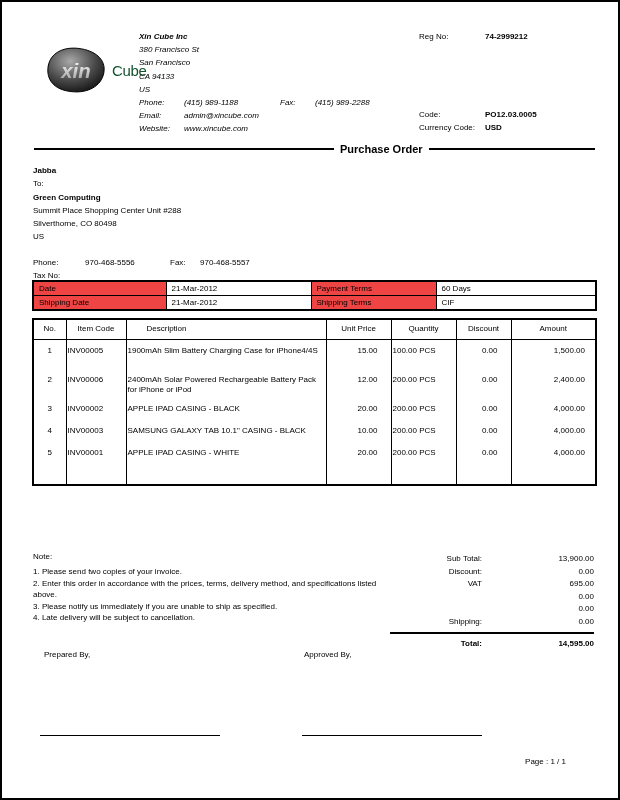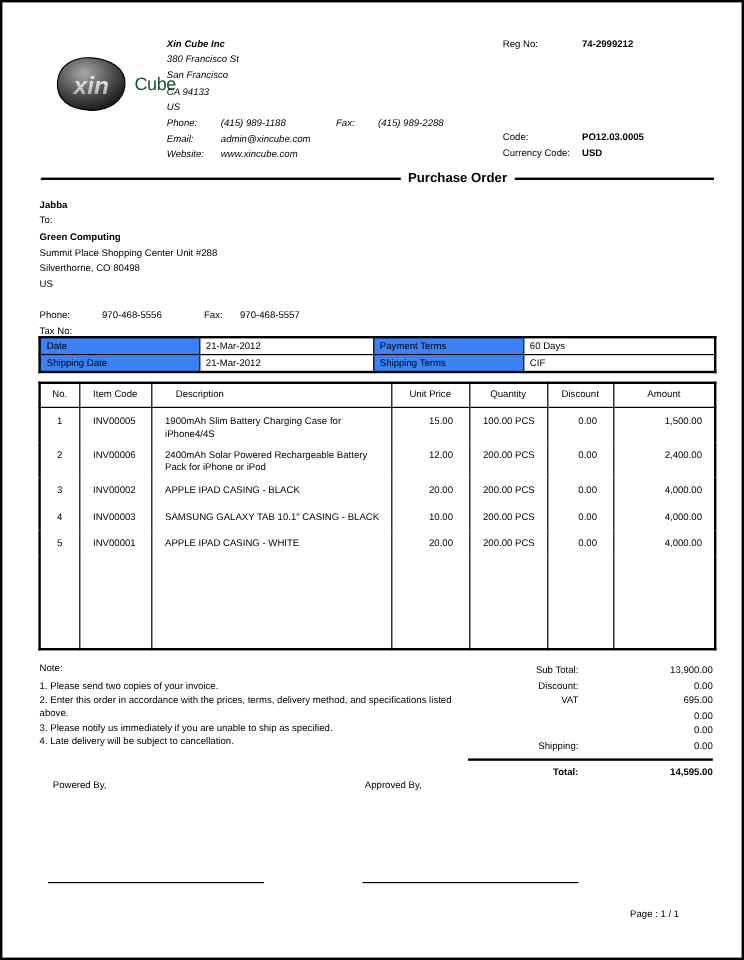--- a/index.html
+++ b/index.html
@@ -27,29 +27,29 @@
   
   .recipient{left:31px;top:162px;}
   .recipient .ln{line-height:13.3px;height:13.3px;white-space:nowrap;}
   .rphone{margin-top:12px;}
   .lbl52{display:inline-block;width:52px;}
   .w85{display:inline-block;width:85px;}
   .lbl30{display:inline-block;width:30px;}
   
   .otable{border-collapse:collapse;border:2px solid #000;width:563px;table-layout:fixed;font-size:8px;}
   .otable td{border:1px solid #000;height:13px;padding:0 0 0 5px;vertical-align:middle;}
-  .otable td.g{background:#3b82f6;}
-  
-  .itable{border-collapse:collapse;border:2px solid #000;width:563px;height:224px;table-layout:fixed;font-size:8px;}
+  .otable td.g{background:#ef4444;}
+  
+  .itable{border-collapse:collapse;border:2px solid #000;width:563px;height:168px;table-layout:fixed;font-size:8px;}
   .itable td{border-left:1px solid #000;border-right:1px solid #000;vertical-align:top;padding:0;line-height:10.5px;}
   .itable tr.ihead td{border-bottom:1px solid #000;text-align:center;vertical-align:middle;height:19px;padding:0;}
   .itable tr.ihead td.hl{text-align:left;padding-left:20px;}
   .itable td.pt{padding-top:6px;}
   .itable td.c{text-align:center;}
-  .itable td.l{padding-left:11px;}
+  .itable td.l{padding-left:1px;}
   .itable td.r13{text-align:right;padding-right:13px;}
   .itable td.r10{text-align:right;padding-right:10px;}
   
   .notes{left:31px;top:549px;width:352px;}
   .notes .nln{line-height:11.4px;}
   .notes .nlabel{margin-bottom:4px;}
   
   .totals{left:388px;top:551px;width:204px;}
   .trow{display:flex;height:12.6px;line-height:12.6px;}
   .tlab{width:92px;text-align:right;}
@@ -268,20 +268,20 @@
         <span class="tlab">Shipping:</span>
         <span class="tval">0.00</span>
       </div>
     <div class="tsep"></div>
     <div class="trowtotal">
         <span class="tlab">Total:</span>
         <span class="tval">14,595.00</span>
       </div>
   </div>
 
-  <div class="abs sig" style="left:42px;top:648px">Powered By,</div>
+  <div class="abs sig" style="left:42px;top:648px">Prepared By,</div>
   <div class="abs sig" style="left:302px;top:648px">Approved By,</div>
   <div class="abs sigline" style="left:38px;top:733px;width:180px"></div>
   <div class="abs sigline" style="left:300px;top:733px;width:180px"></div>
 
   <div class="abs pagenum" style="top:755px;right:52px">Page : 1 / 1</div>
 
 </div>
 
 </body></html>

